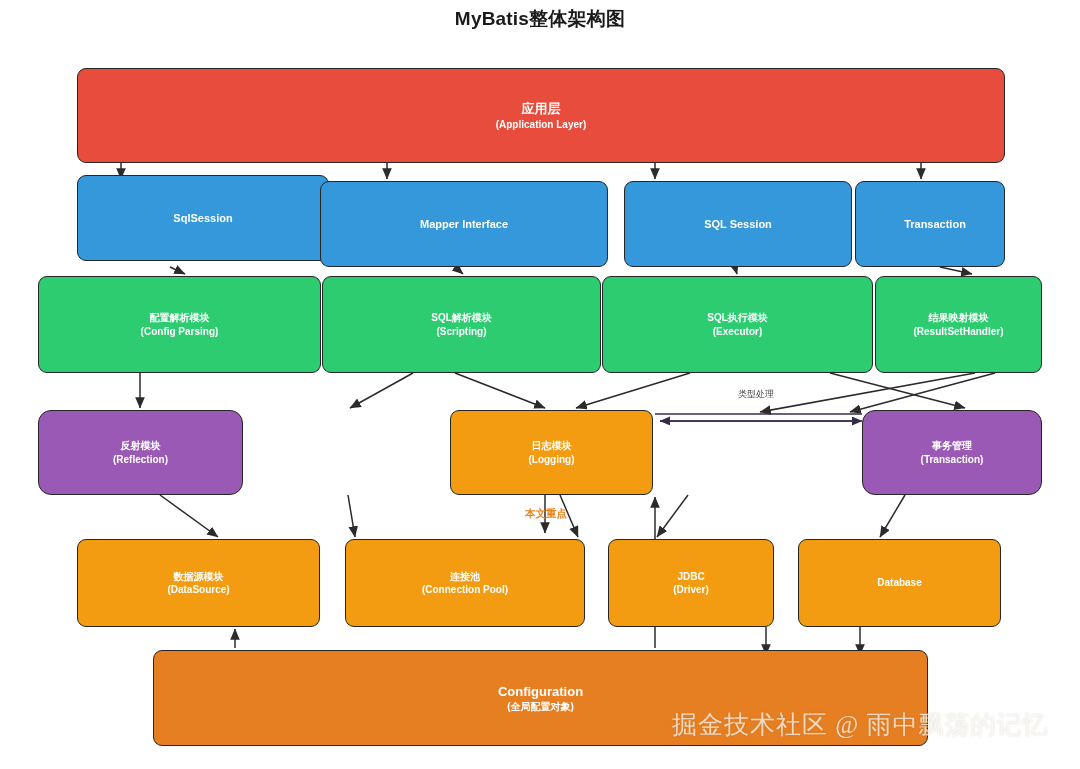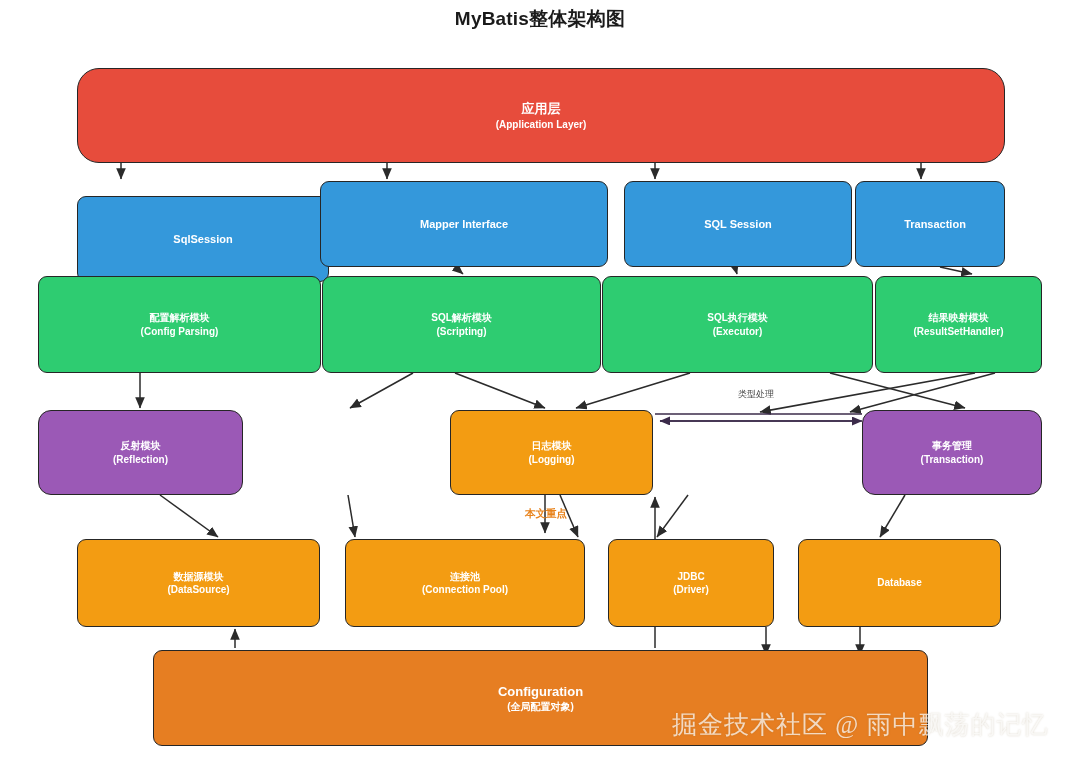--- a/index.html
+++ b/index.html
@@ -25,21 +25,21 @@
     display:flex;flex-direction:column;
     align-items:center;justify-content:center;
     color:#ffffff;
     text-align:center;
     line-height:1.34;
     z-index:4;
   }
   .node .l1{font-weight:bold;}
   .node .l2{font-weight:bold;}
 
-  .r-red{background:#e74c3c;border-radius:22px;}
+  .r-red{background:#e74c3c;}
   .r-blue{background:#3498db;}
   .r-green{background:#2ecc71;}
   .r-purple{background:#9b59b6;border-radius:13px;}
   .r-orange{background:#f39c12;}
   .r-orange-d{background:#e67e22;}
 
   .sz-big .l1{font-size:13px;}
   .sz-big .l2{font-size:10px;}
   .sz-mid .l1{font-size:11px;}
   .sz-sm .l1{font-size:10px;}
@@ -119,21 +119,21 @@
       <path d="M858,421 L660,421" marker-end="url(#ahp)"></path>
       <path d="M660,421 L862,421" marker-end="url(#ahp)"></path>
     </g>
   </svg>
 
   <div class="node r-red sz-big" style="left:77px;top:68px;width:928px;height:95px;">
     <span class="l1">应用层</span>
     <span class="l2">(Application Layer)</span>
   </div>
 
-  <div class="node r-blue sz-mid" style="left:77px;top:196px;width:252px;height:86px;">
+  <div class="node r-blue sz-mid" style="left:77px;top:175px;width:252px;height:86px;">
     <span class="l1">SqlSession</span>
   </div>
   <div class="node r-blue sz-mid" style="left:320px;top:181px;width:288px;height:86px;">
     <span class="l1">Mapper Interface</span>
   </div>
   <div class="node r-blue sz-mid" style="left:624px;top:181px;width:228px;height:86px;">
     <span class="l1">SQL Session</span>
   </div>
   <div class="node r-blue sz-mid" style="left:855px;top:181px;width:150px;height:86px;padding-left:10px;">
     <span class="l1">Transaction</span>

